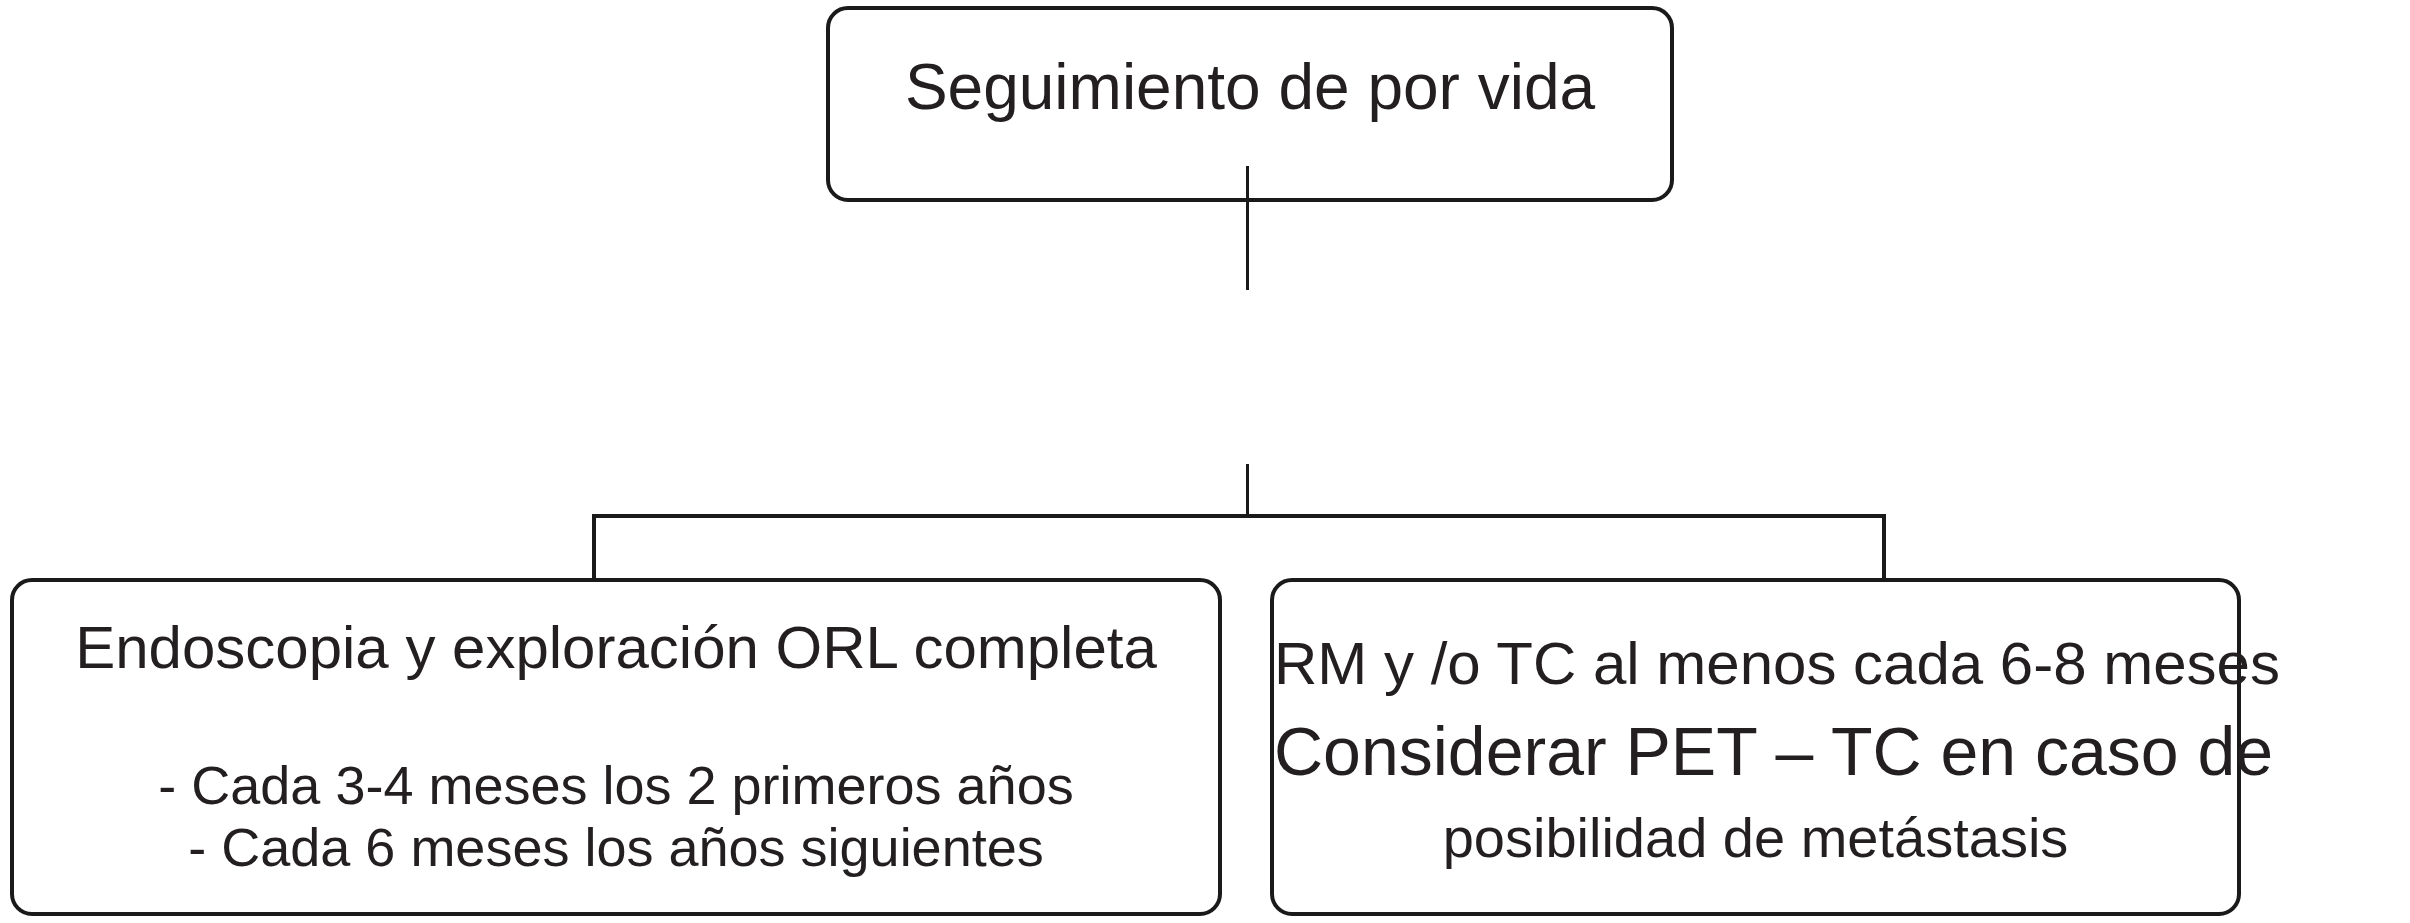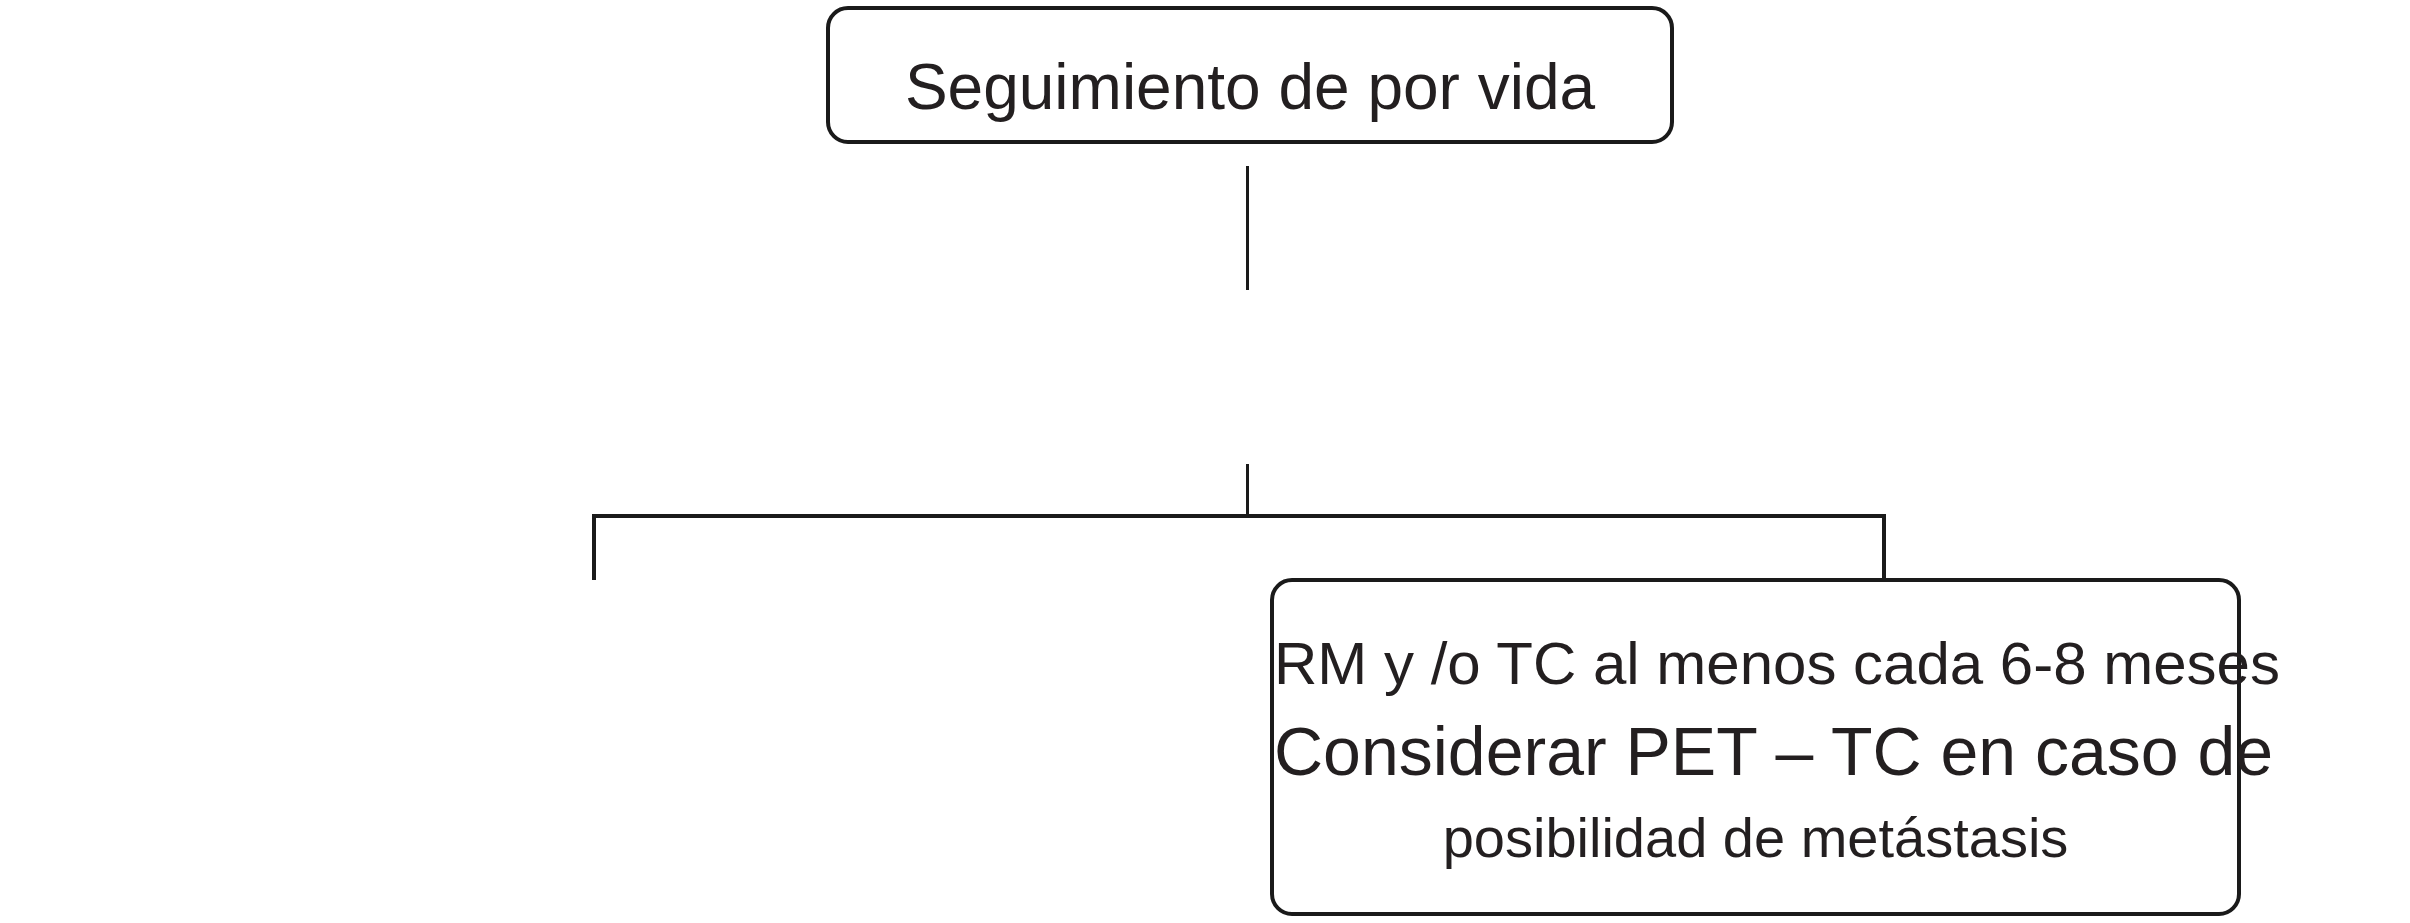--- a/index.html
+++ b/index.html
@@ -22,21 +22,21 @@
     border: 4px solid #1a1a1a;
     border-radius: 22px;
     box-sizing: border-box;
     text-align: center;
   }
   .connector {
     position: absolute;
     background: #1a1a1a;
   }
   
-  #box-lifetime { left: 826px; top: 6px; width: 848px; height: 138px; }
+  #box-lifetime { left: 826px; top: 6px; width: 848px; height: 196px; }
   #box-lifetime .label {
     font-size: 64px;
     line-height: 154px;
     white-space: nowrap;
   }
   
   #box-baseline { left: 552px; top: 288px; width: 1384px; height: 178px; padding-top: 26px; }
   #box-baseline .line1 {
     font-size: 62px;
     line-height: 72px;
@@ -101,20 +101,27 @@
 
 
   <div class="connector" id="conn-mid"></div>
 
   <div class="connector" id="conn-hbar"></div>
 
   <div class="connector" id="conn-drop-l"></div>
 
   <div class="connector" id="conn-drop-r"></div>
 
+  <div class="node" id="box-endoscopy">
+    <div class="title">Endoscopia y exploración ORL completa</div>
+    <div class="bullets">
+      <div class="bullet">- Cada 3-4 meses los 2 primeros años</div>
+      <div class="bullet">- Cada 6 meses los años siguientes</div>
+    </div>
+  </div>
 
   <div class="node" id="box-imaging">
     <div class="title">RM y /o TC al menos cada 6-8 meses</div>
     <div class="note1">Considerar PET – TC en caso de</div>
     <div class="note2">posibilidad de metástasis</div>
   </div>
 
 </div>
 
 </body></html>

